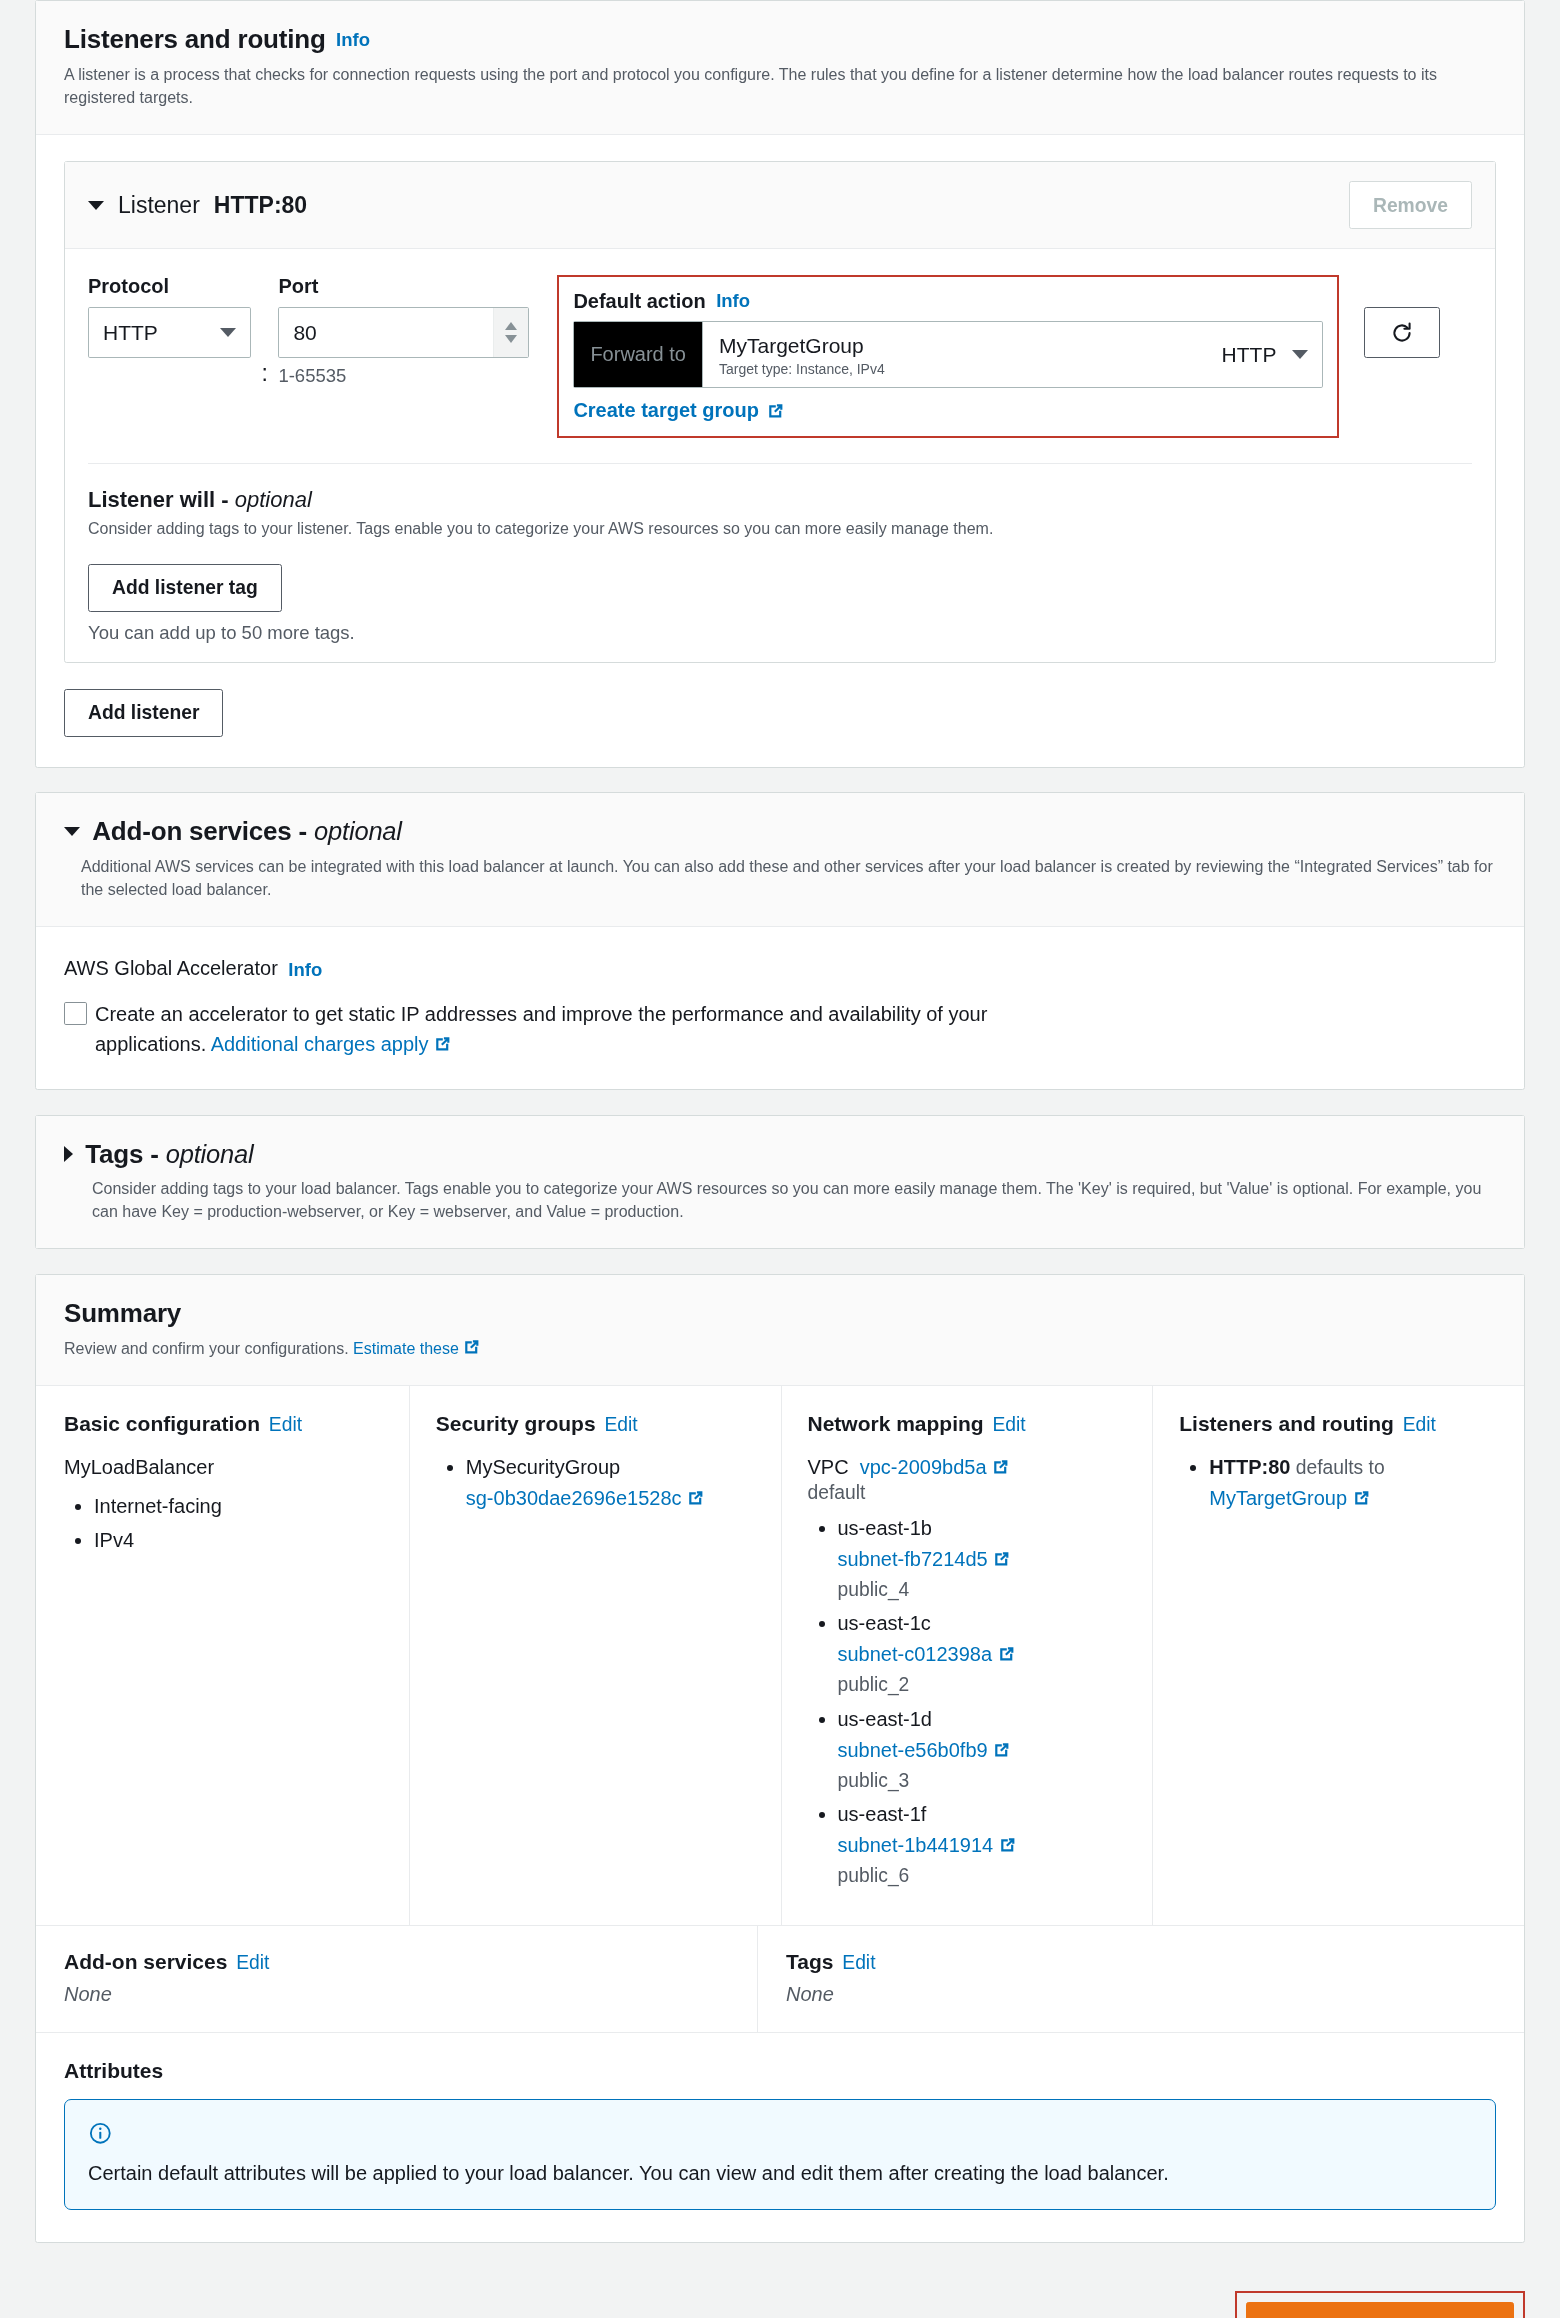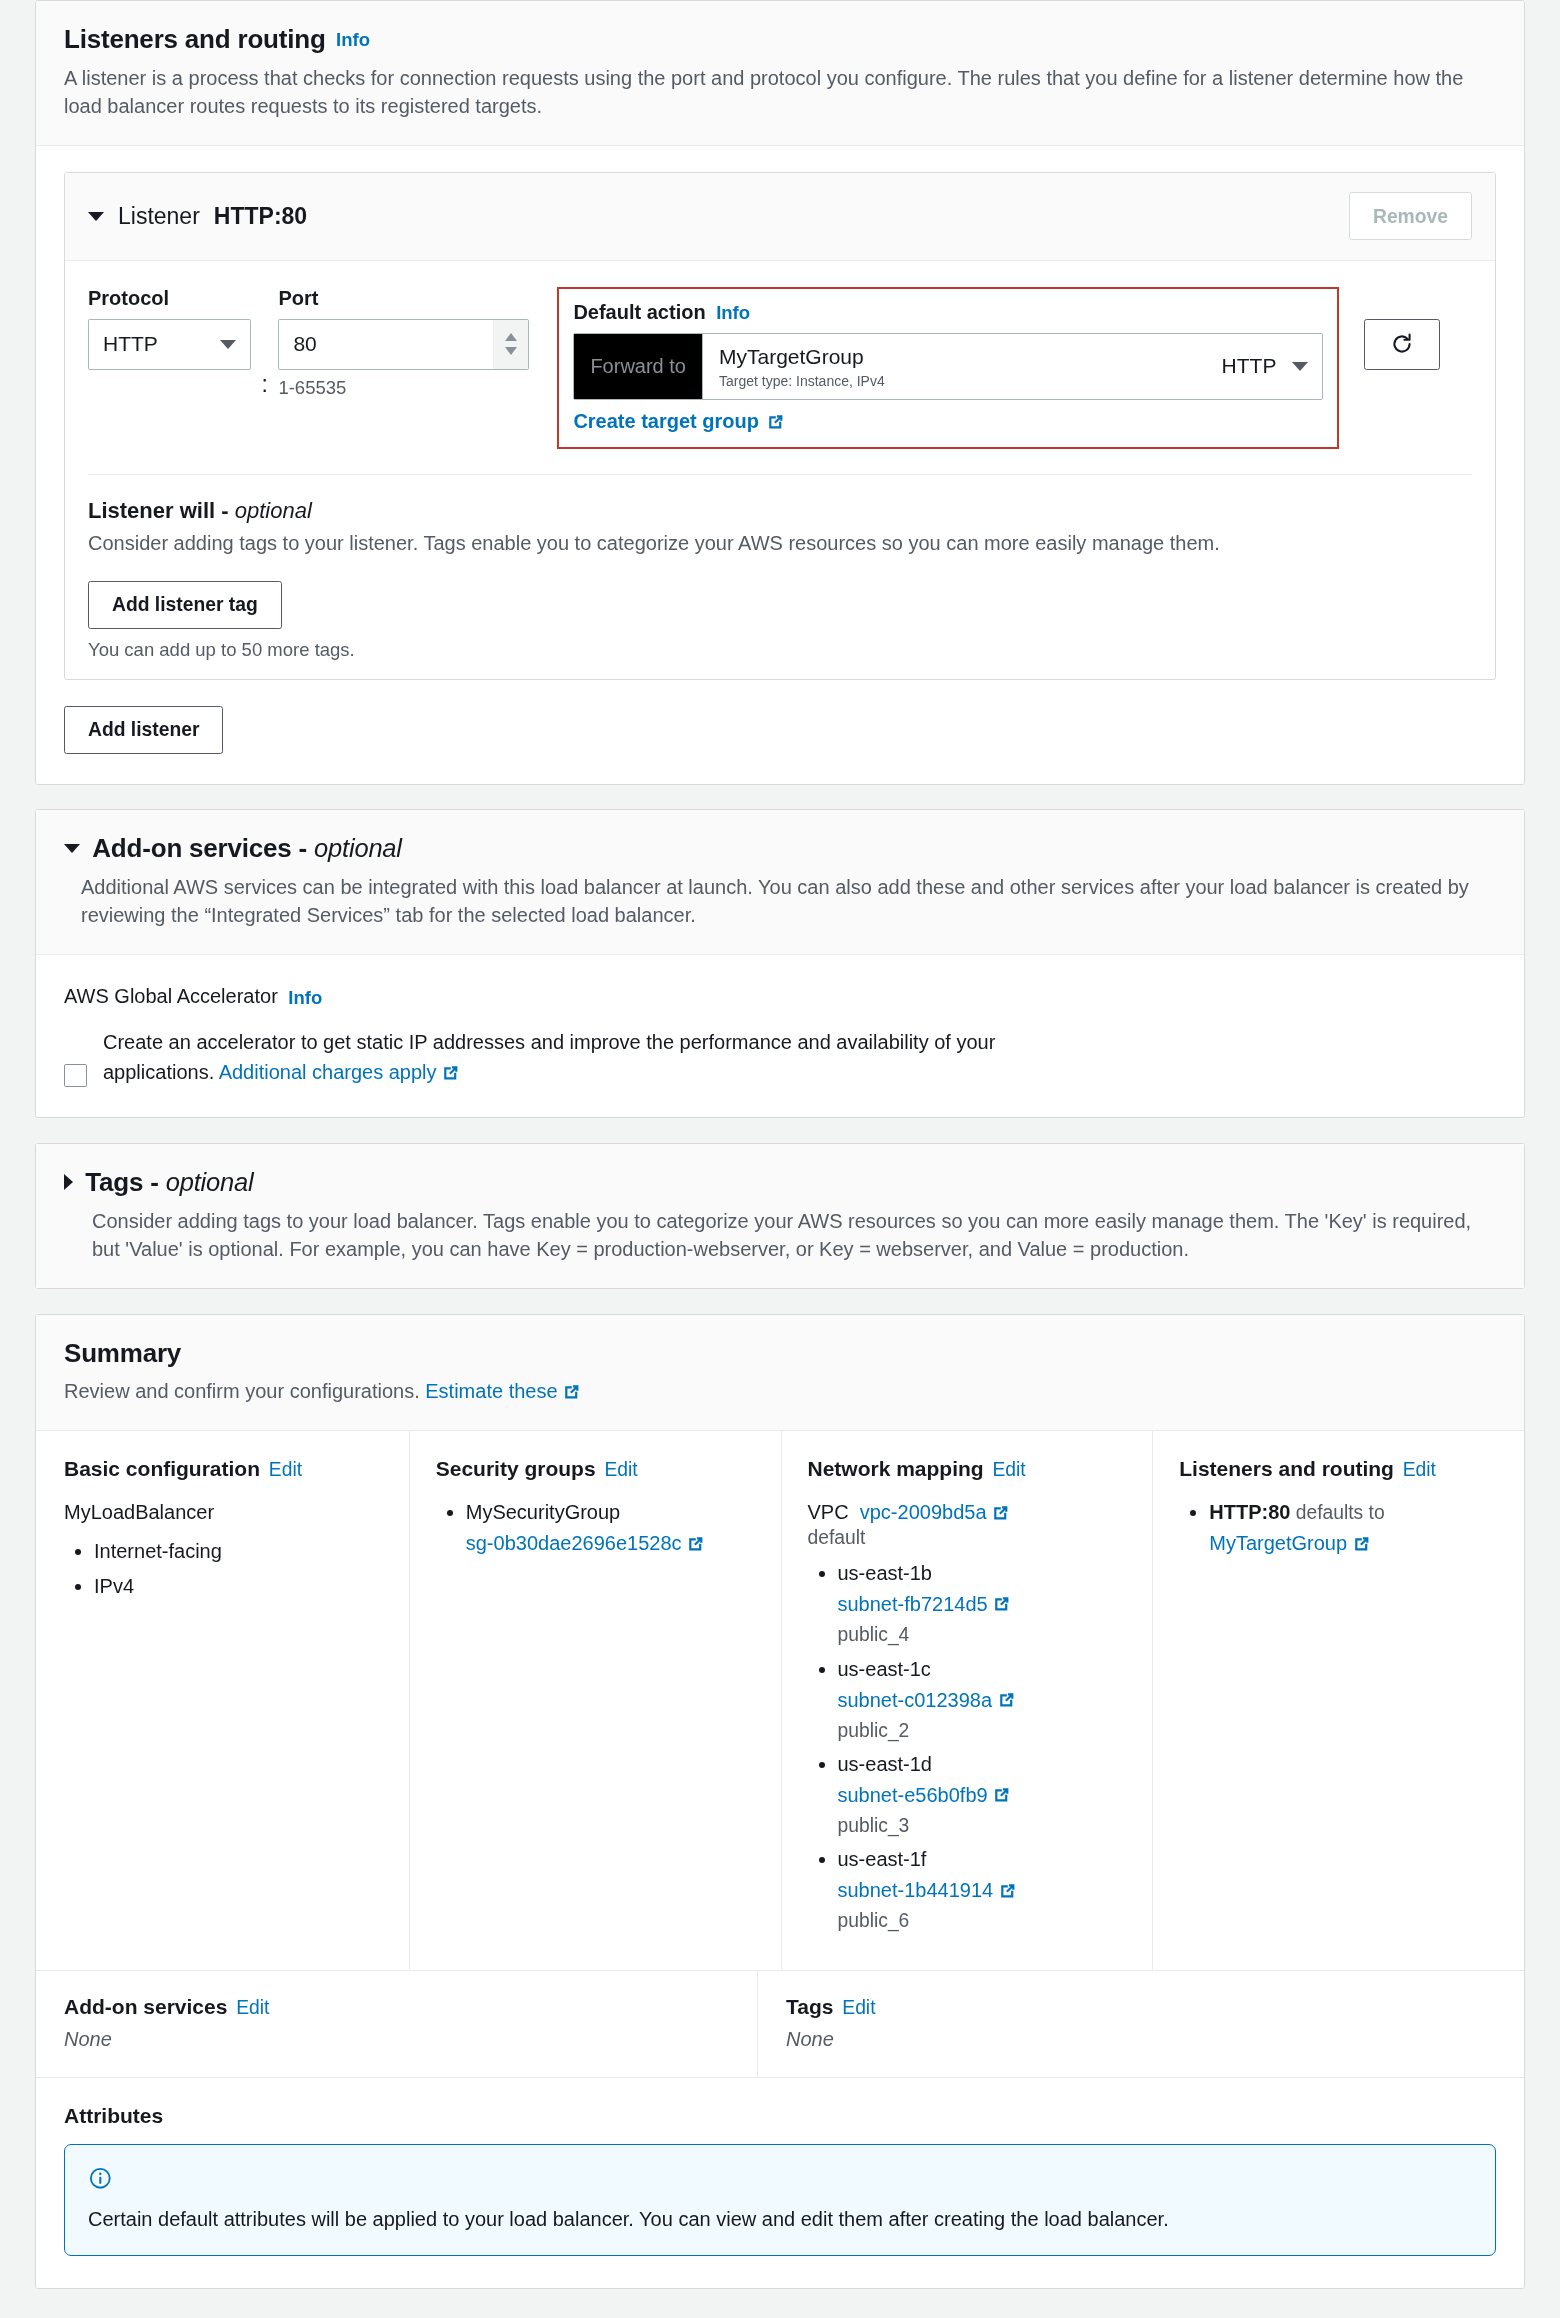--- a/index.html
+++ b/index.html
@@ -46,21 +46,21 @@
   .info-link {
     color: #0073bb;
     font-size: 18.5px;
     font-weight: bold;
     margin-left: 10.5px;
     cursor: pointer;
     vertical-align: middle;
   }
   .desc {
     color: #545b64;
-    font-size: 20px;
+    font-size: 16px;
     line-height: 1.42;
     margin-top: 8.8px;
     max-width: 1441px;
   }
 
   
   .listener-card {
     border: 0.9px solid #d5dbdb;
     border-radius: 2.6px;
     margin: 0 0 0 0;
@@ -215,21 +215,21 @@
 
   .divider { border-top: 0.9px solid #e9ebed; margin: 24.6px 0 0 0; }
 
   .sub-title { font-size: 22px; font-weight: bold; margin-bottom: 5.3px; }
   .sub-title .opt { font-weight: normal; font-style: italic; }
 
   
   .ext { display: inline-block; width: 17.6px; height: 17.6px; vertical-align: -1.8px; }
 
   
-  .chk-row { display: flex; align-items: flex-end; gap: 16px; margin-top: 16px; }
+  .chk-row { display: flex; align-items: flex-start; gap: 8px; margin-top: 16px; }
   .chk {
     width: 23px; height: 23px; border: 0.9px solid #879196;
     border-radius: 1.8px; background: #fff; flex: none; margin-top: 3.5px;
     cursor: pointer;
   }
   .chk-text { font-size: 20px; line-height: 1.5; max-width: 949px; }
   .a-link { color: #0073bb; cursor: pointer; }
 
   
   .sum-grid { display: flex; border-bottom: 0.9px solid #e9ebed; }

